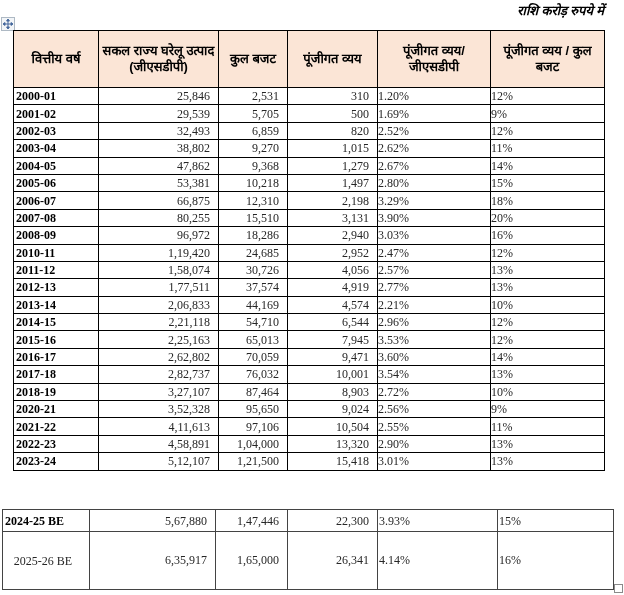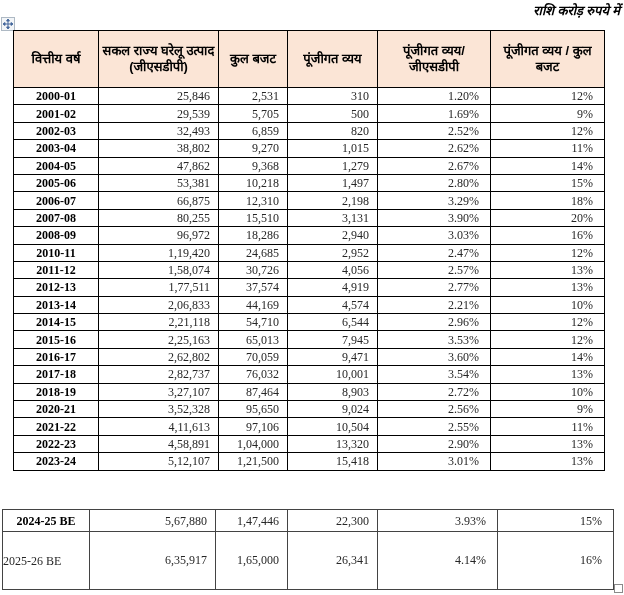--- a/index.html
+++ b/index.html
@@ -2,21 +2,21 @@
 <html><head>
 <meta charset="utf-8">
 <style>
   html,body{margin:0;padding:0;}
   body{
     width:624px;height:595px;background:#ffffff;position:relative;
     font-family:"Liberation Serif","DejaVu Serif",serif;
     overflow:hidden;
   }
   .note{
-    position:absolute;top:1px;right:4px;
+    position:absolute;top:1px;right:20px;
     font-size:13px;font-weight:bold;font-style:italic;color:#000;
     font-family:"Liberation Serif","DejaVu Serif",serif;
     margin-left:44px;
   }
   .move-handle{
     position:absolute;left:1px;top:17px;width:12px;height:12px;
     border:1px solid #aeb9c4;background:#f2f5f8;
     display:flex;align-items:center;justify-content:center;
   }
   .resize-handle{
@@ -27,35 +27,35 @@
   
   .main{position:absolute;left:13px;top:30px;border-radius:10px;}
   .main th,.main td{border:1px solid #000;}
   .main th{
     background:#fbe5d6;font-weight:bold;text-align:center;
     font-size:13px;line-height:1.25;height:54px;padding:1px 2px;
     font-family:"Liberation Sans","DejaVu Sans",sans-serif;color:#000;
   }
   .main td{height:16.4px;line-height:16px;font-size:12px;padding:0;}
   td.year{
-    text-align:center;font-weight:bold;color:#000;padding:0 2px;
+    font-weight:bold;color:#000;padding:0 2px;
   }
   td.num{text-align:right;color:#262626;padding-right:8px;}
-  td.pct{text-align:right;color:#262626;padding-right:11px;}
+  td.pct{text-align:left;color:#262626;padding-right:11px;}
   col.c0{width:85px}col.c1{width:120px}col.c2{width:69px}
   col.c3{width:90px}col.c4{width:113px}col.c5{width:114px}
   
   .be{position:absolute;left:2px;top:509px;}
   .be td{border:1.5px solid #434343;font-size:12px;}
   .be col.b0{width:87px}.be col.b1{width:126px}.be col.b2{width:72px}
   .be col.b3{width:90px}.be col.b4{width:120px}.be col.b5{width:116px}
   .be tr.be-first td{height:19px;line-height:18px;}
   .be tr.be-second td{height:55px;vertical-align:middle;}
   .be td.year-top{
-    vertical-align:top;text-align:left;font-weight:normal;
+    vertical-align:top;text-align:center;font-weight:normal;
     padding:1px 6px 0 0;color:#262626;
   }
   .arrow-svg{display:block;}
 </style>
 </head>
 <body>
 
 <div class="note">राशि करोड़ रुपये में</div>
 
 <div class="move-handle">

